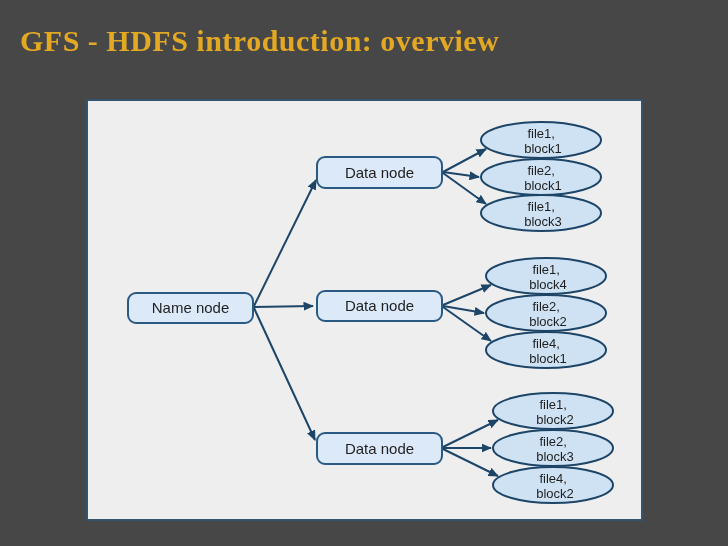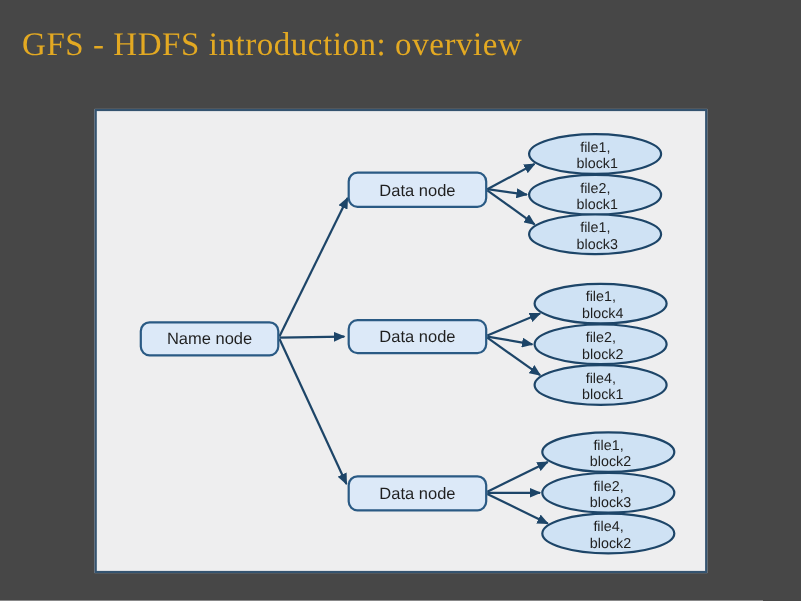--- a/index.html
+++ b/index.html
@@ -12,21 +12,21 @@
   body {
     position: relative;
     background: #474747;
     font-family: "Liberation Sans", sans-serif;
   }
   .slide-title {
     position: absolute;
     left: 20px;
     top: 24px;
     font-family: "Liberation Serif", "DejaVu Serif", serif;
-    font-weight: normal;
+    font-weight: bold;
     font-size: 30px;
     letter-spacing: 0.5px;
     color: #E3A922;
     white-space: nowrap;
   }
   .content-panel {
     position: absolute;
     left: 86px;
     top: 99px;
     width: 553px;

